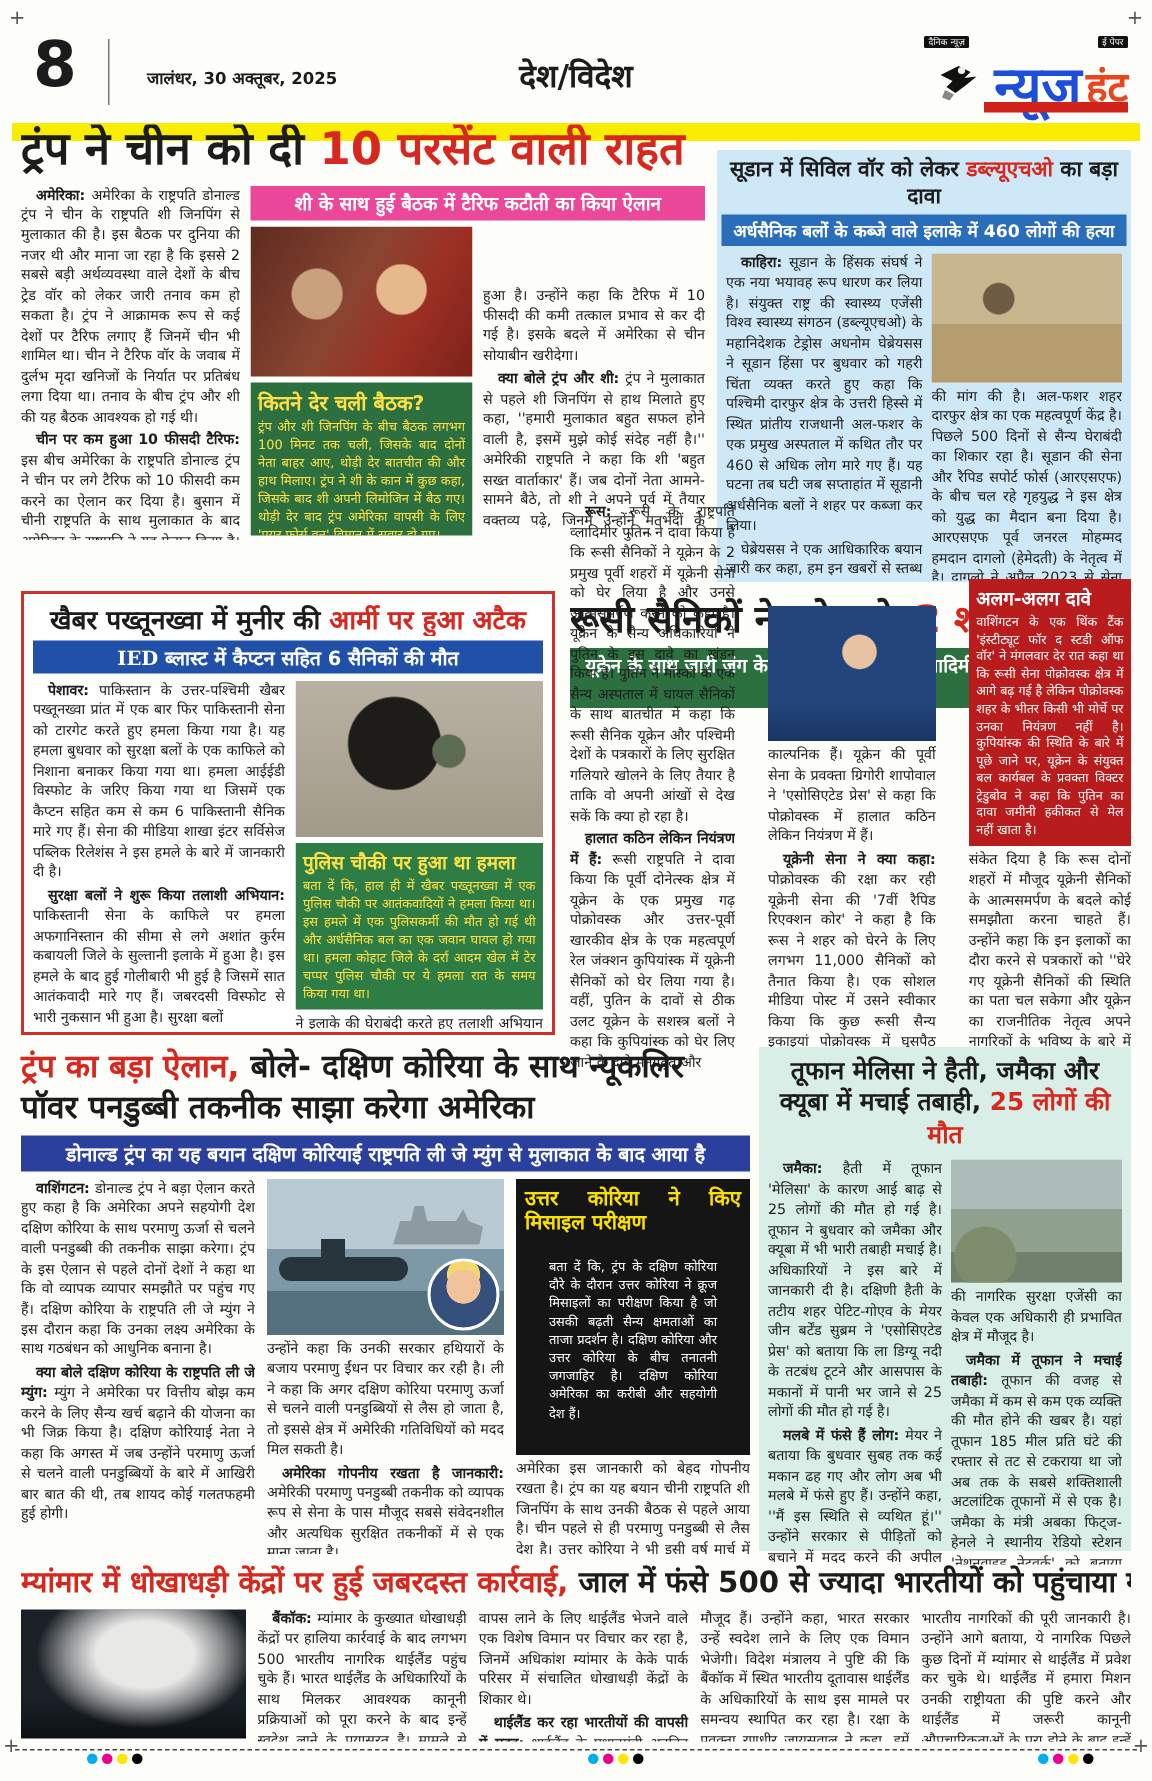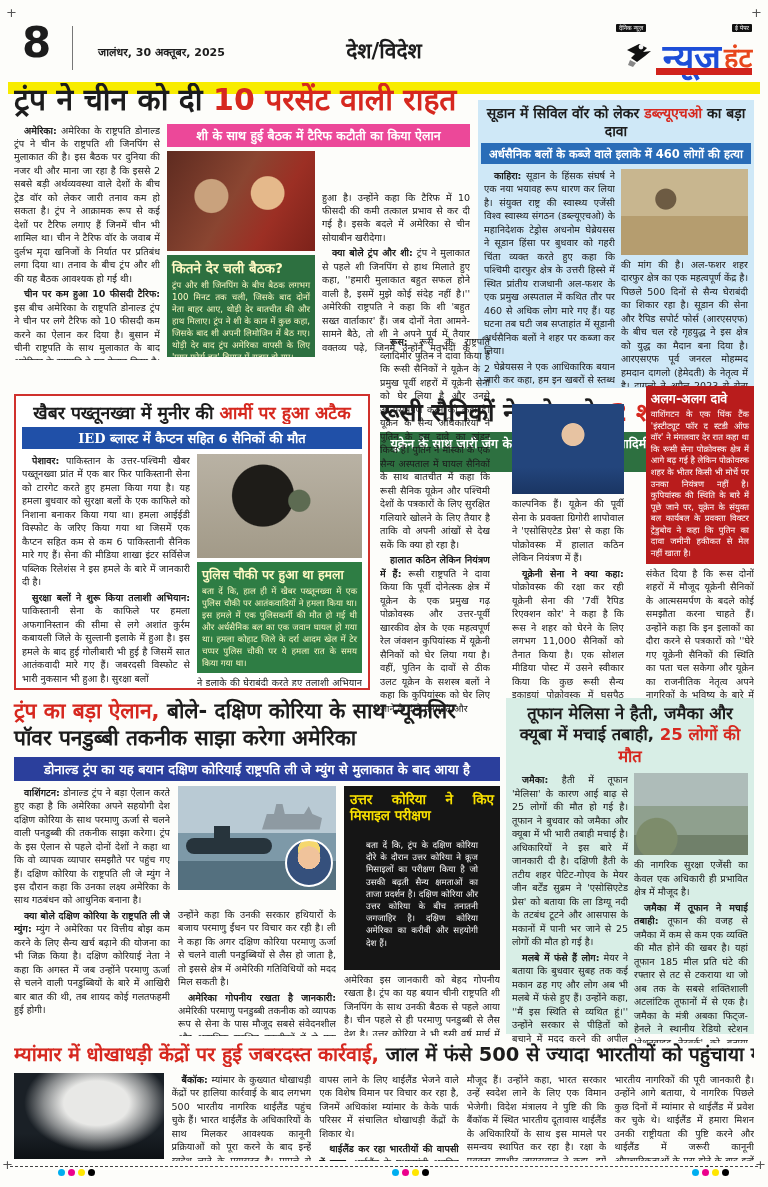--- a/index.html
+++ b/index.html
@@ -34,21 +34,21 @@
   .tc-c1{width:146px;}
   .tc-right{width:303px;}
   .tc-kicker{background:#ec4899;font-size:12.5px;padding:3px 2px;margin-bottom:4px;}
   .tc-cols{display:flex;gap:7px;height:206px;}
   .tc-c2{width:148px;}
   .tc-c3{width:148px;margin-top:40px;}
   .ph-xitrump{width:148px;height:100px;background:
       radial-gradient(circle at 30% 45%,#c9a27d 0 14%,transparent 15%),
       radial-gradient(circle at 68% 42%,#e5b98b 0 14%,transparent 15%),
       linear-gradient(120deg,#5e2b20,#8a4531 45%,#9c2f24 70%,#7c221a);}
-  .greenbox{background:#2d7040;color:#fef9c3;padding:4px 5px;margin-top:4px;}
+  .greenbox{background:#2d7040;color:#fde047;padding:4px 5px;margin-top:4px;}
   .greenbox .gb-title{font-size:13.5px;font-weight:800;margin:0 0 2px 0;}
   .greenbox .gb-text{font-size:8.6px;line-height:1.4;text-align:justify;margin:0;}
   
   .sd{position:absolute;left:478px;top:100px;width:276px;height:288px;background:#cfe8f7;}
   .sd-head{font-size:14px;font-weight:800;text-align:center;padding:5px 3px 3px;line-height:1.25;}
   .sd-sub{background:#2a6db8;font-size:11.5px;padding:3px 2px;margin:0 3px;}
   .sd-body{display:flex;gap:6px;padding:5px 6px;height:218px;}
   .sd-c1{width:132px;}
   .sd-c2{width:128px;}
   .ph-sudan{width:128px;height:86px;background:
@@ -263,21 +263,21 @@
         <p class="para"><b>वाशिंगटन:</b> <span>डोनाल्ड ट्रंप ने बड़ा ऐलान करते हुए कहा है कि अमेरिका अपने सहयोगी देश दक्षिण कोरिया के साथ परमाणु ऊर्जा से चलने वाली पनडुब्बी की तकनीक साझा करेगा। ट्रंप के इस ऐलान से पहले दोनों देशों ने कहा था कि वो व्यापक व्यापार समझौते पर पहुंच गए हैं। दक्षिण कोरिया के राष्ट्रपति ली जे म्युंग ने इस दौरान कहा कि उनका लक्ष्य अमेरिका के साथ गठबंधन को आधुनिक बनाना है।</span></p>
         <p class="para"><b>क्या बोले दक्षिण कोरिया के राष्ट्रपति ली जे म्युंग:</b> <span>म्युंग ने अमेरिका पर वित्तीय बोझ कम करने के लिए सैन्य खर्च बढ़ाने की योजना का भी जिक्र किया है। दक्षिण कोरियाई नेता ने कहा कि अगस्त में जब उन्होंने परमाणु ऊर्जा से चलने वाली पनडुब्बियों के बारे में आखिरी बार बात की थी, तब शायद कोई गलतफहमी हुई होगी।</span></p>
       </div>
       <div class="col ko-c2">
         <div class="photo ph-sub">
           <div class="ship"></div>
           <div class="sub-hull"></div>
           <div class="sub-sail"></div>
           <div class="trump-inset"></div>
         </div>
-        <p class="para" style="text-indent:0;margin-top:18px;"><span>उन्होंने कहा कि उनकी सरकार हथियारों के बजाय परमाणु ईंधन पर विचार कर रही है। ली ने कहा कि अगर दक्षिण कोरिया परमाणु ऊर्जा से चलने वाली पनडुब्बियों से लैस हो जाता है, तो इससे क्षेत्र में अमेरिकी गतिविधियों को मदद मिल सकती है।</span></p>
+        <p class="para" style="text-indent:0;margin-top:3px;"><span>उन्होंने कहा कि उनकी सरकार हथियारों के बजाय परमाणु ईंधन पर विचार कर रही है। ली ने कहा कि अगर दक्षिण कोरिया परमाणु ऊर्जा से चलने वाली पनडुब्बियों से लैस हो जाता है, तो इससे क्षेत्र में अमेरिकी गतिविधियों को मदद मिल सकती है।</span></p>
         <p class="para"><b>अमेरिका गोपनीय रखता है जानकारी:</b> <span>अमेरिकी परमाणु पनडुब्बी तकनीक को व्यापक रूप से सेना के पास मौजूद सबसे संवेदनशील और अत्यधिक सुरक्षित तकनीकों में से एक माना जाता है।</span></p>
       </div>
       <div class="col ko-c3">
         <div class="blackbox">
           <p class="bk-title">उत्तर कोरिया ने किए मिसाइल परीक्षण</p>
           <p class="bk-text">बता दें कि, ट्रंप के दक्षिण कोरिया दौरे के दौरान उत्तर कोरिया ने क्रूज मिसाइलों का परीक्षण किया है जो उसकी बढ़ती सैन्य क्षमताओं का ताजा प्रदर्शन है। दक्षिण कोरिया और उत्तर कोरिया के बीच तनातनी जगजाहिर है। दक्षिण कोरिया अमेरिका का करीबी और सहयोगी देश हैं।</p>
         </div>
         <p class="para" style="text-indent:0;margin-top:3px;"><span>अमेरिका इस जानकारी को बेहद गोपनीय रखता है। ट्रंप का यह बयान चीनी राष्ट्रपति शी जिनपिंग के साथ उनकी बैठक से पहले आया है। चीन पहले से ही परमाणु पनडुब्बी से लैस देश है। उत्तर कोरिया ने भी इसी वर्ष मार्च में अपनी पहली परमाणु-संचालित पनडुब्बी का अनावरण किया था।</span></p>
       </div>
     </div>

